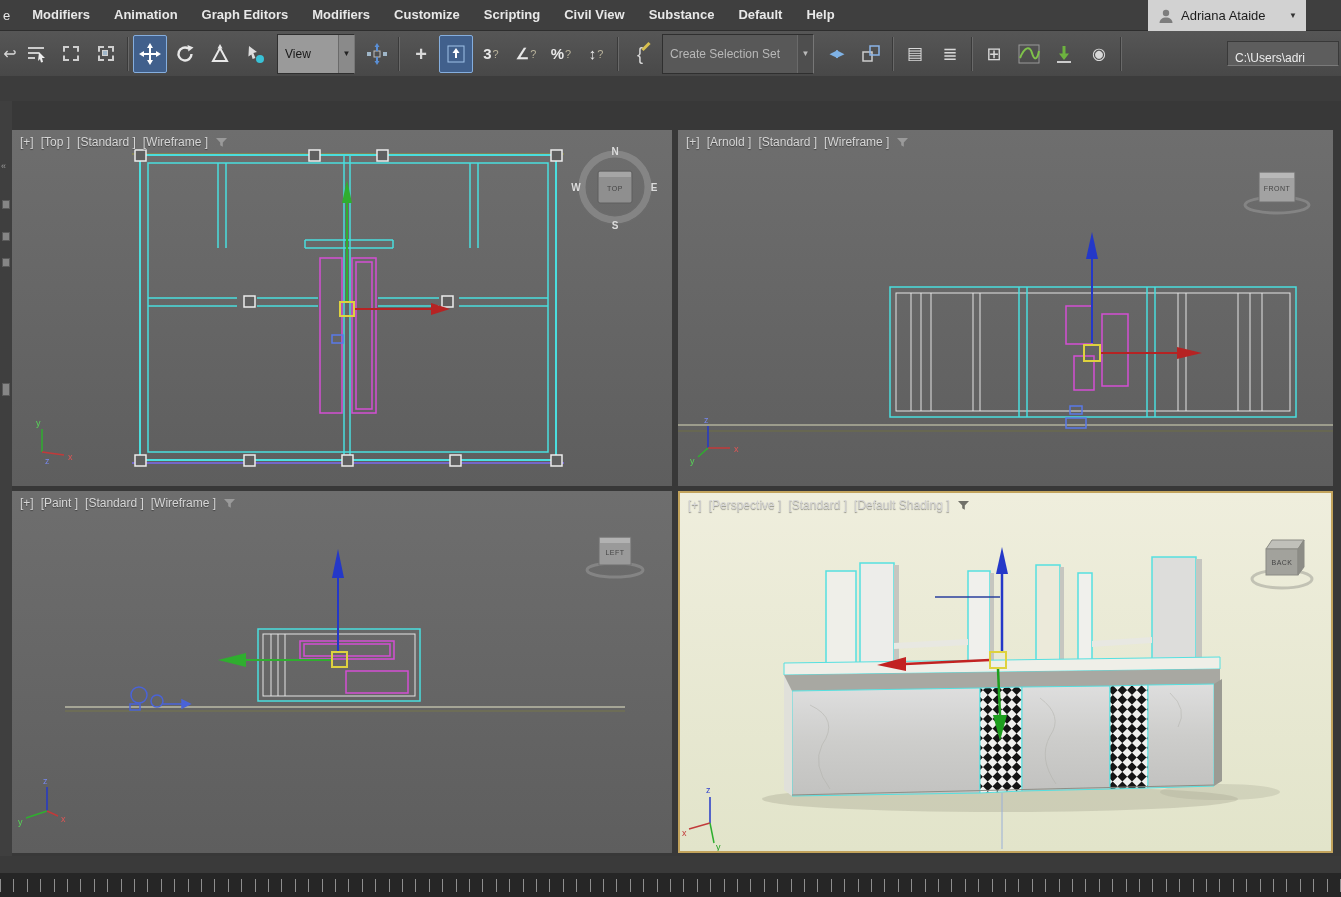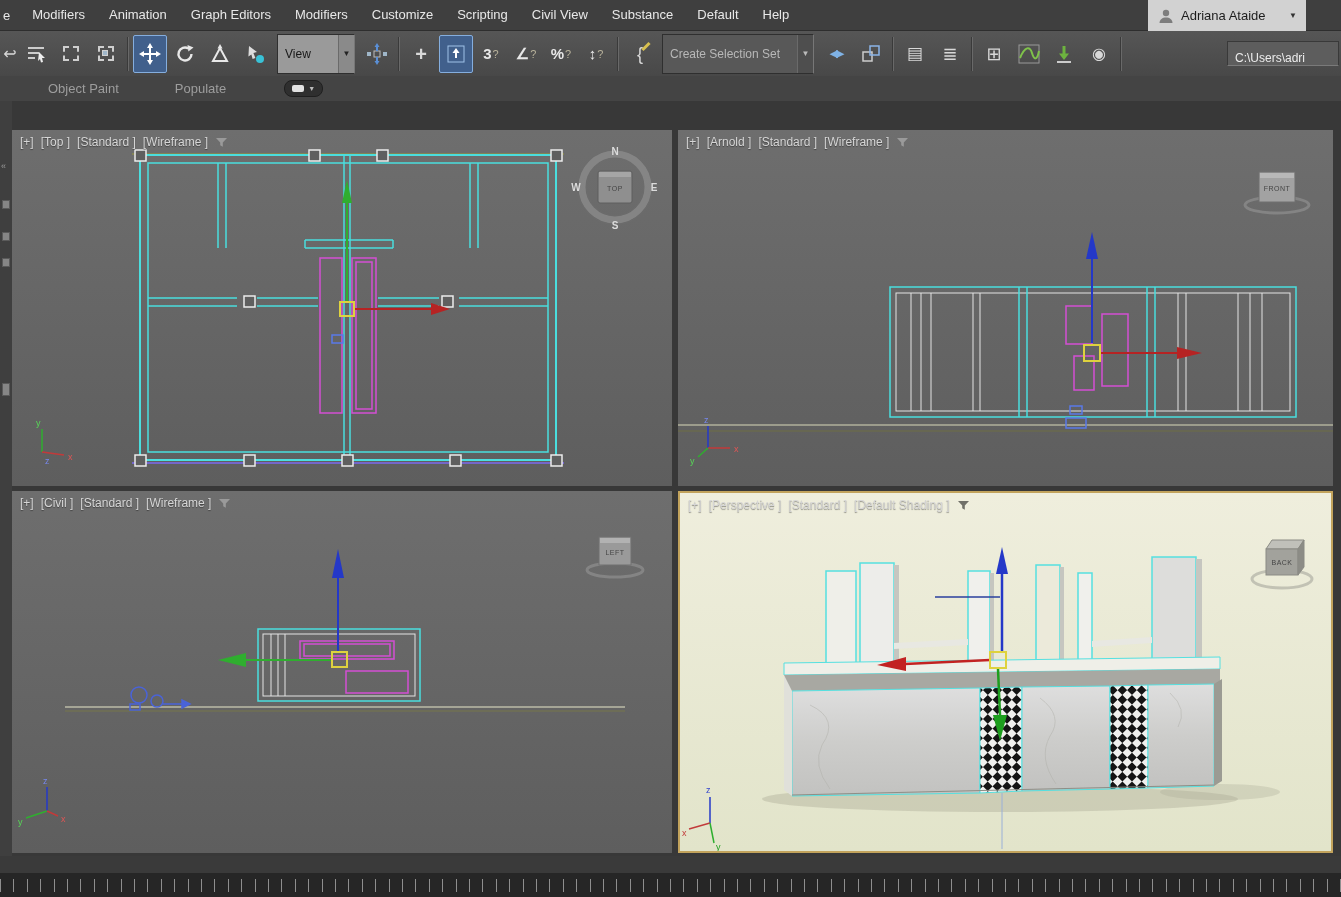--- a/index.html
+++ b/index.html
@@ -3,21 +3,21 @@
 <meta charset="utf-8">
 <style>
   html,body{margin:0;padding:0;background:#222;}
   *{box-sizing:border-box;}
   .app{position:relative;width:1341px;height:897px;overflow:hidden;background:#3c3c3c;
        font-family:"Liberation Sans",sans-serif;color:#e4e4e4;-webkit-user-select:none;}
 
   
   .menubar{position:absolute;top:0;left:0;width:100%;height:31px;background:#3f3f3f;
            border-bottom:1px solid #2e2e2e;display:flex;align-items:center;font-size:13px;}
-  .menu-item{padding:0 12px;line-height:30px;color:#e8e8e8;cursor:default;}
+  .menu-item{padding:0 12px;line-height:30px;color:#e8e8e8;cursor:default;font-weight:bold;}
   .menu-partial{padding:0 10px 0 3px;color:#e8e8e8;}
   .account{position:absolute;top:0;right:35px;width:158px;height:31px;background:#d2d2d2;
            display:flex;align-items:center;gap:6px;padding:0 9px;color:#1d1d1d;font-size:13px;}
   .account .caret{font-size:8px;color:#333;margin-left:auto;}
 
   
   .toolbar{position:absolute;top:31px;left:0;width:100%;height:45px;
            background:linear-gradient(#565656,#484848);display:flex;align-items:center;
            padding:0 2px;gap:1px;}
   .tbtn{min-width:34px;height:38px;display:flex;align-items:center;justify-content:center;
@@ -260,28 +260,20 @@
     <div class="tbtn">
       <span class="glyph" style="font-size:16px">◉</span>
     </div>
     <div class="tsep"></div>
 
     <div class="pathfield">
       <span>C:\Users\adri</span>
     </div>
   </div>
 
-  <div class="ribbonrow">
-    <span class="ribbon-tab first">Object Paint</span>
-    <span class="ribbon-tab" style="margin-left:20px">Populate</span>
-    <div class="ribbon-btn">
-      <span class="pill"></span>
-      <span class="caret">▼</span>
-    </div>
-  </div>
 
   <div class="region">
 
     <div class="leftstrip">
       <span class="strip-chev">«</span>
       <div class="strip-sq" style="top:99px"></div>
       <div class="strip-sq" style="top:131px"></div>
       <div class="strip-sq" style="top:157px"></div>
       <div class="strip-sq" style="top:282px;height:13px"></div>
     </div>
@@ -433,21 +425,21 @@
         <ellipse cx="45" cy="55" rx="32" ry="8" fill="none" stroke="#9d9d9d" stroke-width="3" opacity="0.5"></ellipse>
         <rect x="27" y="22" width="36" height="30" fill="#a2a2a2" stroke="#707070"></rect>
         <rect x="28" y="23" width="34" height="5" fill="#b8b8b8"></rect>
         <text class="vc-face" x="45" y="41">FRONT</text>
       </svg>
     </div>
 
     <div class="vp vp-gray" style="left:12px;top:390px;width:660px;height:362px">
       <div class="vp-label">
         <span>[+]</span>
-        <span>[Civil ]</span>
+        <span>[Paint ]</span>
         <span>[Standard ]</span>
         <span>[Wireframe ]</span>
         <svg width="13" height="11">
           <path d="M1 1 h11 l-4.2 4.5 v4.3 l-2.6 -1.6 v-2.7 z" fill="#9a9a9a"></path>
         </svg>
       </div>
 
       <svg class="vp-canvas" width="660" height="362" viewBox="0 0 660 362">
         <g>
           <line x1="53" y1="216" x2="613" y2="216" stroke="#e6e6c8"></line>

